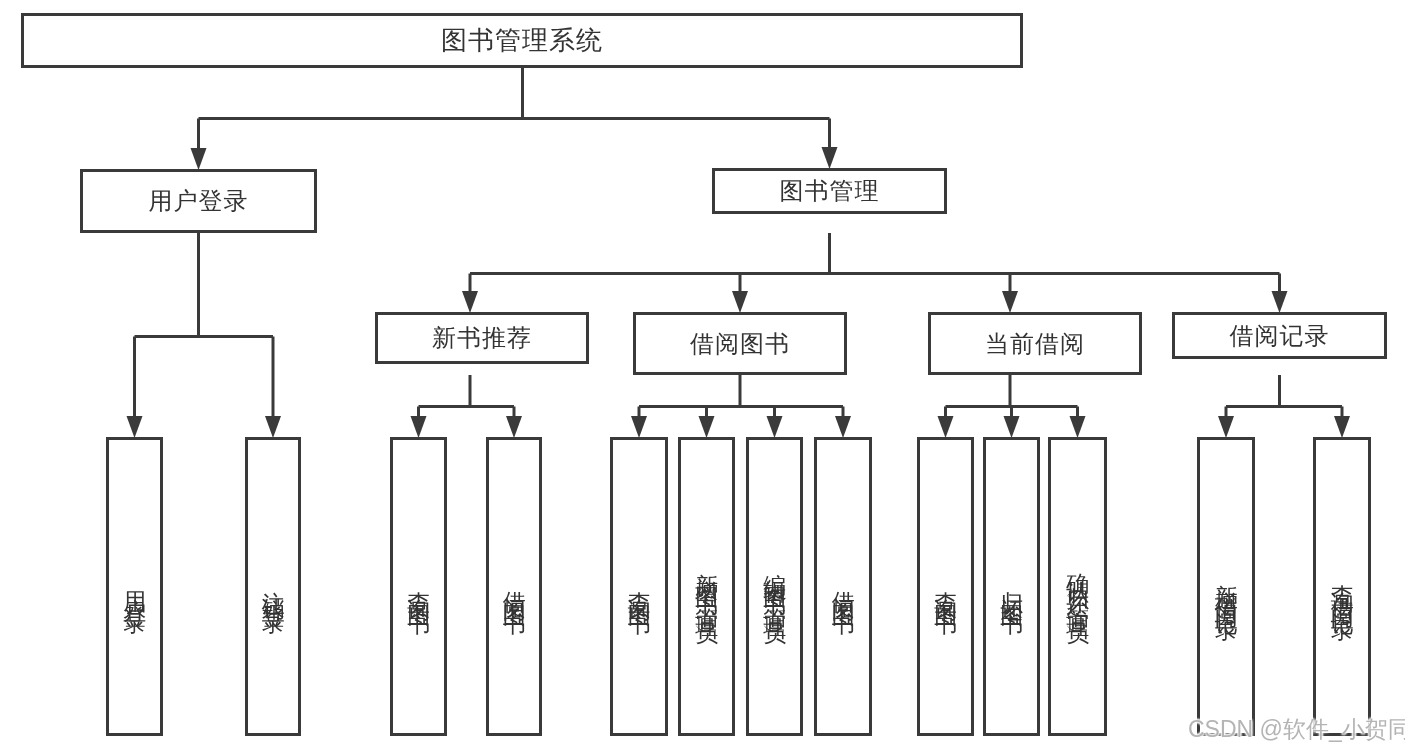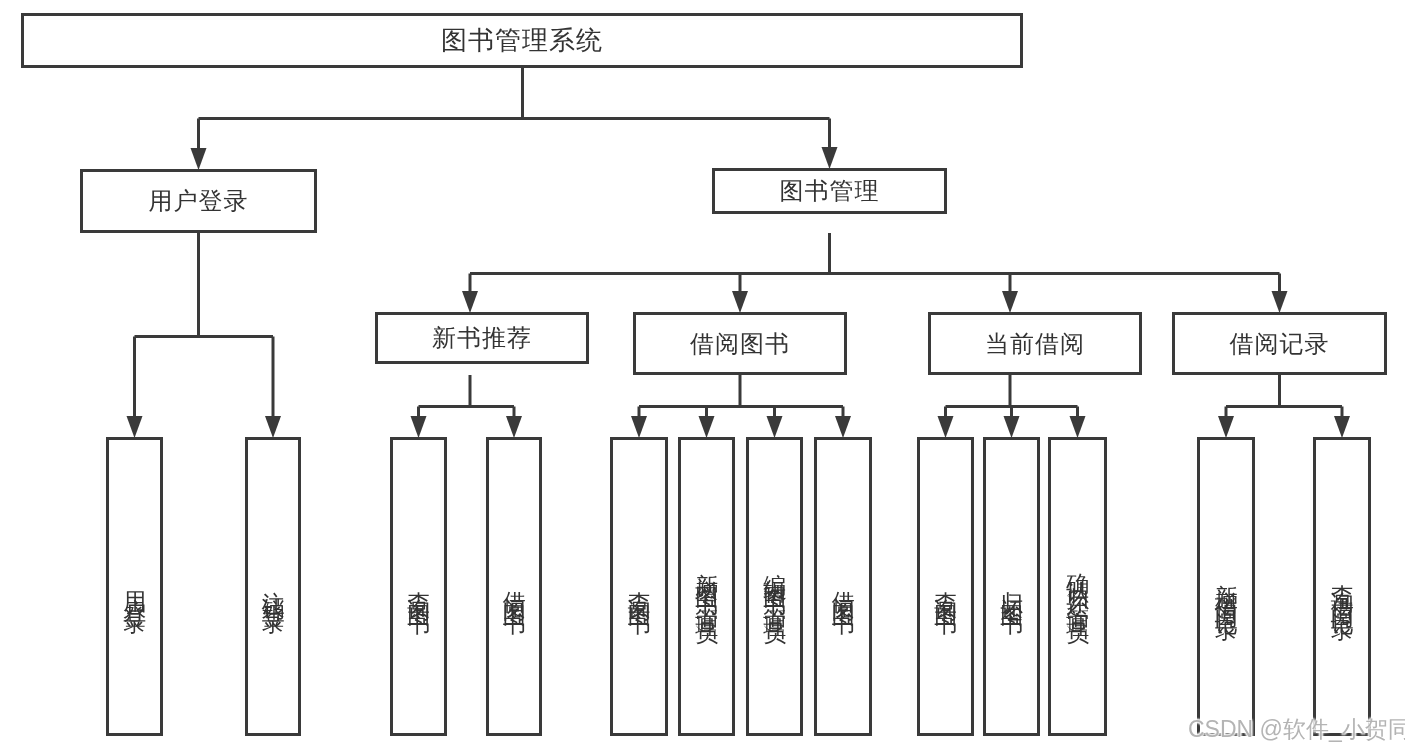--- a/index.html
+++ b/index.html
@@ -134,21 +134,21 @@
 
   <div class="node" style="left:375px; top:312px; width:214px; height:52px;">
     <span class="h-label">新书推荐</span>
   </div>
   <div class="node" style="left:633px; top:312px; width:214px; height:63px;">
     <span class="h-label">借阅图书</span>
   </div>
   <div class="node" style="left:903px; top:312px; width:214px; height:63px;margin-left:25px;">
     <span class="h-label">当前借阅</span>
   </div>
-  <div class="node" style="left:1172px; top:312px; width:215px; height:63px;">
+  <div class="node" style="left:1172px; top:312px; width:215px; height:47px;">
     <span class="h-label">借阅记录</span>
   </div>
 
   <div class="node" style="left:106px; top:437px; width:57px; height:299px;">
     <span class="v-label">用户登录</span>
   </div>
   <div class="node" style="left:245px; top:437px; width:56px; height:299px;">
     <span class="v-label">注销登录</span>
   </div>
 

